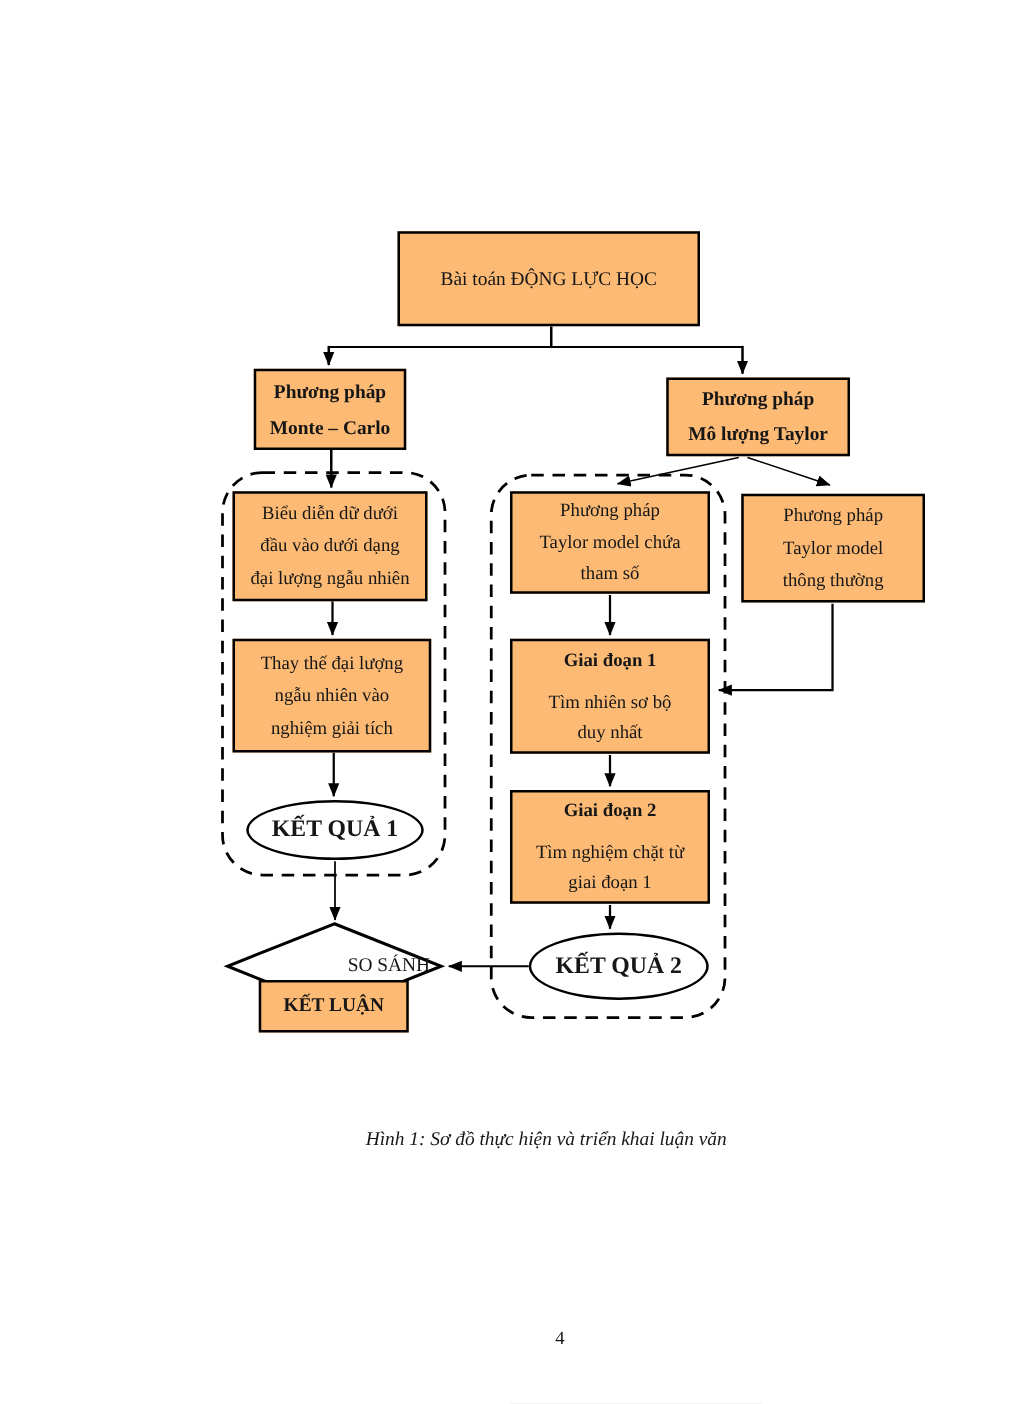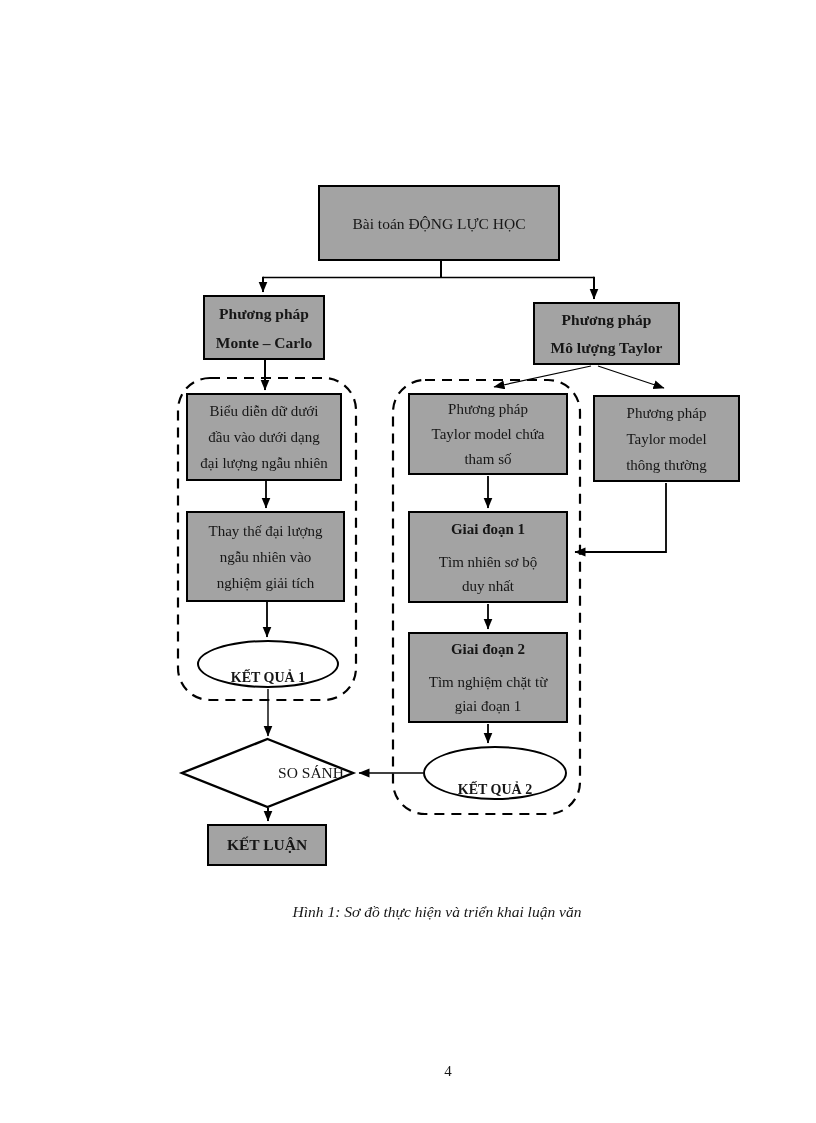--- a/index.html
+++ b/index.html
@@ -9,34 +9,34 @@
     margin:0 auto;
     background:#ffffff;
     font-family:"Liberation Serif","DejaVu Serif",serif;
     color:#161616;
     overflow:hidden;
   }
   svg.connectors{position:absolute;left:0;top:0;width:816px;height:1123px;}
   .box{
     position:absolute;
     border:2px solid #000;
-    background:#a3a3a3;
+    background:#fdba74;
     display:flex;flex-direction:column;
     align-items:center;justify-content:center;
     text-align:center;
     font-size:15px;line-height:26px;
   }
   .box .ln{display:block;white-space:nowrap;}
   .bold{font-weight:bold;}
   .ellipse{
     position:absolute;
     border:2px solid #000;border-radius:50%;
     background:#fff;
-    display:flex;align-items:flex-end;justify-content:center;
-    font-weight:bold;font-size:14px;
+    display:flex;align-items:center;justify-content:center;
+    font-weight:bold;font-size:19px;
     text-align:center;
   }
   .plain-label{
     position:absolute;
     display:flex;align-items:center;justify-content:flex-end;
     text-align:center;font-size:15.5px;
   }
   .caption{
     position:absolute;top:903px;left:58px;right:0;
     text-align:center;
@@ -140,21 +140,21 @@
   </div>
 
   <div class="ellipse" style="left:423px;top:746px;width:140px;height:50px;">
     <span>KẾT QUẢ 2</span>
   </div>
 
   <div class="plain-label" style="left:192px;top:758px;width:152px;height:30px;">
     <span>SO SÁNH</span>
   </div>
 
-  <div class="box bold" style="left:207px;top:824px;width:116px;height:38px;font-size:15.5px;">
+  <div class="box bold" style="left:207px;top:784px;width:116px;height:38px;font-size:15.5px;">
     <span class="ln">KẾT LUẬN</span>
   </div>
 
   <div class="caption">Hình 1: Sơ đồ thực hiện và triển khai luận văn</div>
 
   <div class="page-number">4</div>
 
 </div>
 
 </body></html>

